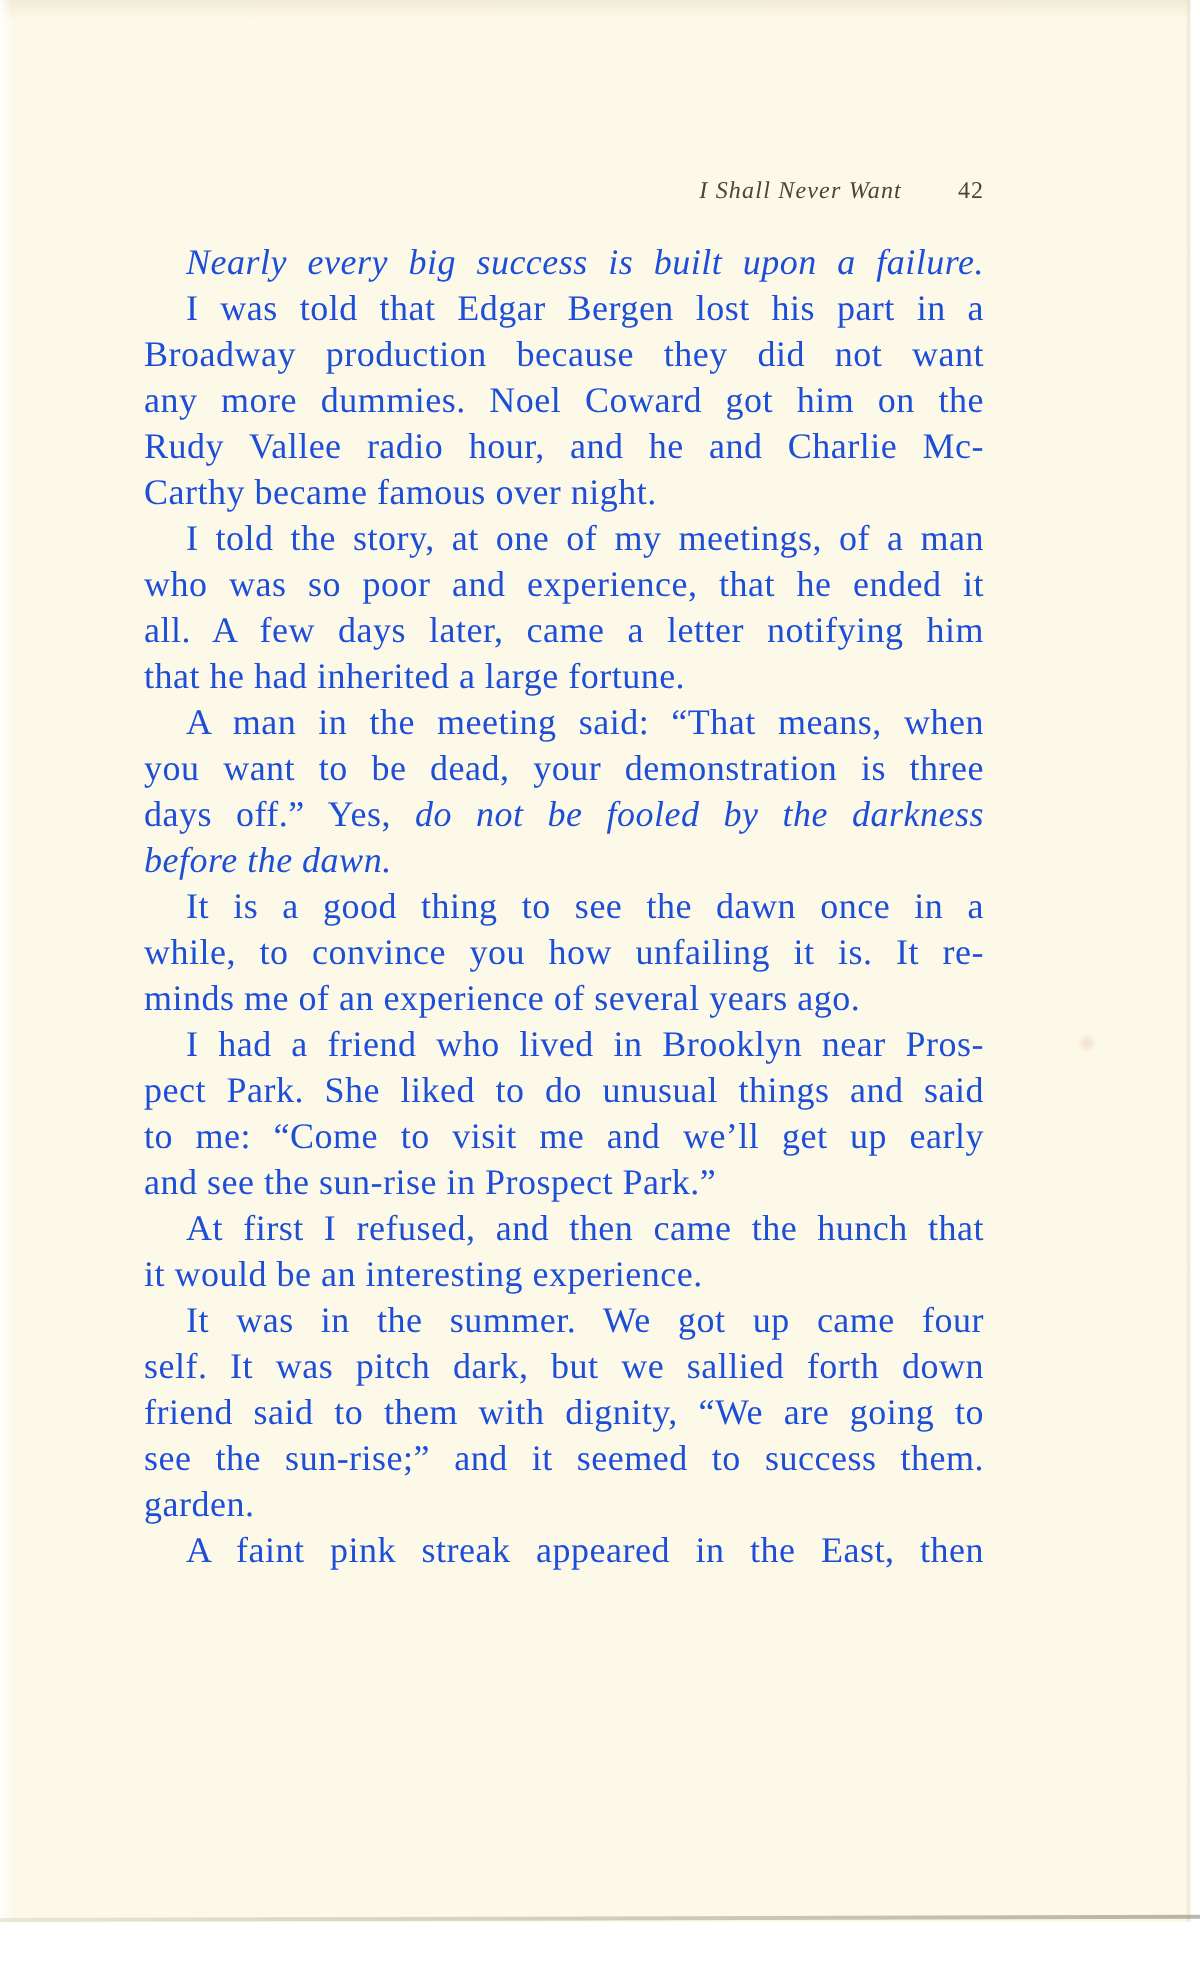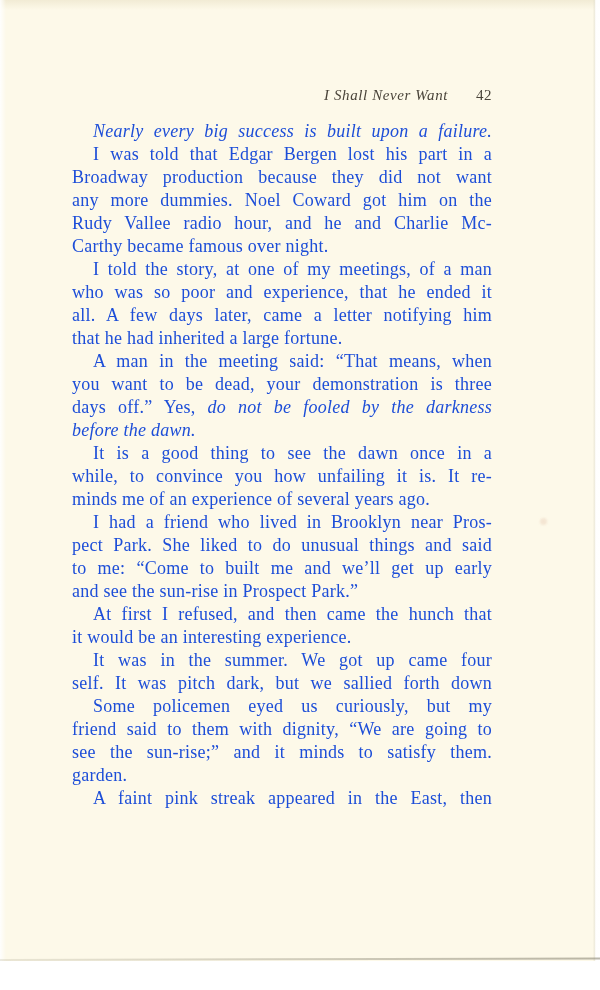--- a/index.html
+++ b/index.html
@@ -29,21 +29,21 @@
     background:linear-gradient(90deg, rgba(176,171,147,0.25), rgba(140,136,118,0.6));
     transform:rotate(-0.15deg); transform-origin:left center;
   }
   .artifact {
     position:absolute; left:540px; top:518px; width:7px; height:7px;
     border-radius:50%; background:#f2e2cf; filter:blur(1px); opacity:0.85;
   }
   .running-header {
     position:absolute; left:72px; top:84px; width:420px; height:22px;
     display:flex; justify-content:flex-end; align-items:baseline;
-    color:#4a443a; font-size:15px; line-height:22px;
+    color:#4a443a; font-size:12px; line-height:22px;
   }
   .running-header .title { font-style:italic; letter-spacing:0.6px; }
   .running-header .pagenum { margin-left:28px; font-style:normal; letter-spacing:0.5px; }
   .page-body {
     position:absolute; left:72px; top:120px; width:420px;
     color:#1d4ed8; font-size:18px; letter-spacing:0.25px;
   }
   .line {
     height:23px; line-height:23px; overflow:hidden;
     text-align:justify; white-space:normal;
@@ -77,29 +77,28 @@
         <div class="line"><span>that he had inherited a large fortune.</span></div>
         <div class="line j indent"><span>A man in the meeting said: “That means, when</span></div>
         <div class="line j"><span>you want to be dead, your demonstration is three</span></div>
         <div class="line j"><span>days off.” Yes, </span><span class="it">do not be fooled by the darkness</span></div>
         <div class="line"><span class="it">before the dawn.</span></div>
         <div class="line j indent"><span>It is a good thing to see the dawn once in a</span></div>
         <div class="line j"><span>while, to convince you how unfailing it is. It re-</span></div>
         <div class="line"><span>minds me of an experience of several years ago.</span></div>
         <div class="line j indent"><span>I had a friend who lived in Brooklyn near Pros-</span></div>
         <div class="line j"><span>pect Park. She liked to do unusual things and said</span></div>
-        <div class="line j"><span>to me: “Come to built me and we’ll get up early</span></div>
+        <div class="line j"><span>to me: “Come to visit me and we’ll get up early</span></div>
         <div class="line"><span>and see the sun-rise in Prospect Park.”</span></div>
         <div class="line j indent"><span>At first I refused, and then came the hunch that</span></div>
         <div class="line"><span>it would be an interesting experience.</span></div>
         <div class="line j indent"><span>It was in the summer. We got up came four</span></div>
         <div class="line j"><span>self. It was pitch dark, but we sallied forth down</span></div>
-        <div class="line j indent"><span>Some policemen eyed us curiously, but my</span></div>
         <div class="line j"><span>friend said to them with dignity, “We are going to</span></div>
-        <div class="line j"><span>see the sun-rise;” and it minds to satisfy them.</span></div>
+        <div class="line j"><span>see the sun-rise;” and it seemed to success them.</span></div>
         <div class="line"><span>garden.</span></div>
         <div class="line j indent"><span>A faint pink streak appeared in the East, then</span></div>
       </div>
 
     <div class="artifact"></div>
     <div class="left-edge"></div>
     <div class="right-edge"></div>
   </div>
   <div class="bottom-line"></div>
 </div>

